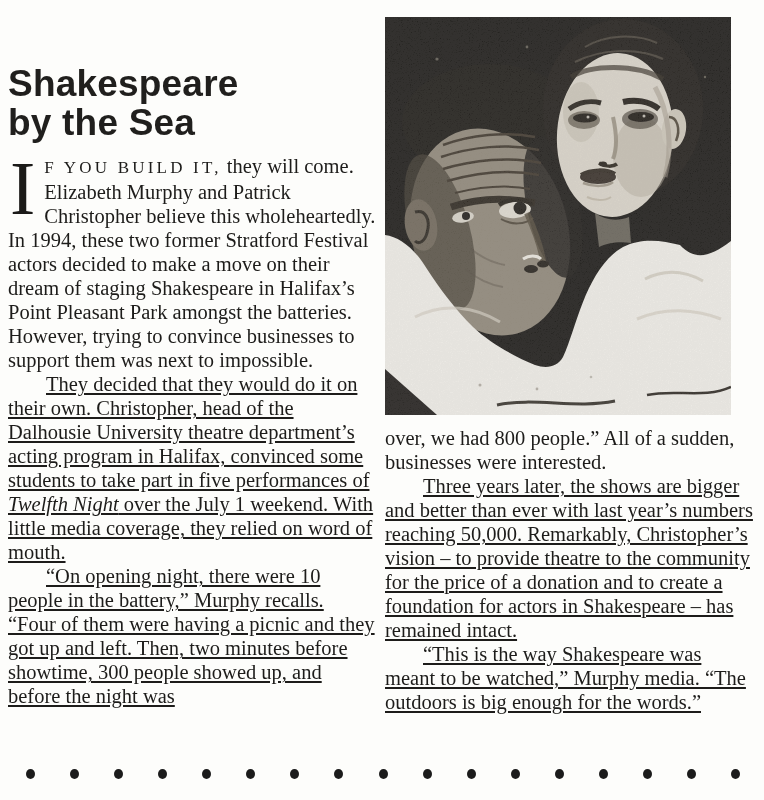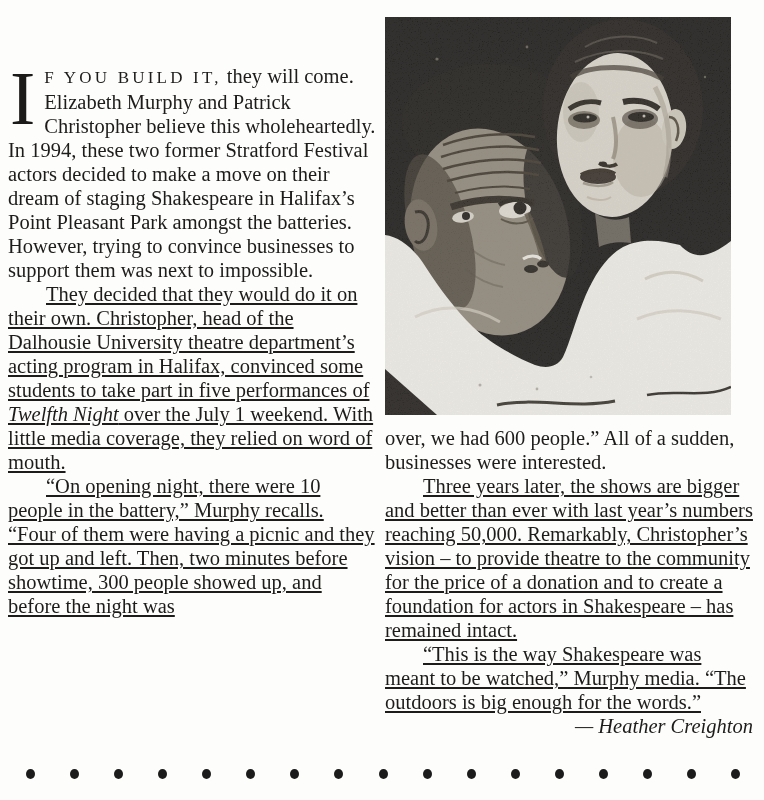--- a/index.html
+++ b/index.html
@@ -32,20 +32,21 @@
     display:flex;justify-content:space-between;align-items:center;
   }
   .dot{width:9px;height:10px;border-radius:50%;background:#1b1b1b;}
 </style>
 </head>
 <body>
 
 <div class="page">
 
   <div class="col-left">
+    <h1 class="title"><span>Shakespeare</span><br><span>by the Sea</span></h1>
     <div class="body-text" id="left-col">
         <p class="para"><span class="dropcap">I</span><span class="smallcaps">F YOU BUILD IT,</span><span> they will come. Elizabeth Murphy and Patrick Christopher believe this wholeheartedly. In 1994, these two former Stratford Festival actors decided to make a move on their dream of staging Shakespeare in Halifax’s Point Pleasant Park amongst the batteries. However, trying to convince businesses to support them was next to impossible.</span></p>
         <p class="para indent"><span>They decided that they would do it on their own. Christopher, head of the Dalhousie University theatre department’s acting program in Halifax, convinced some students to take part in five performances of </span><span class="italic">Twelfth Night</span><span> over the July 1 weekend. With little media coverage, they relied on word of mouth.</span></p>
         <p class="para indent"><span>“On opening night, there were 10 people in the battery,” Murphy recalls. “Four of them were having a picnic and they got up and left. Then, two minutes before showtime, 300 people showed up, and before the night was</span></p>
       </div>
   </div>
 
   <div class="photo" title="High-contrast black-and-white photo: a man’s face resting against a woman in white; the woman looks off to the left">
     <svg viewBox="0 0 346 398" xmlns="http://www.w3.org/2000/svg">
       <defs>
@@ -158,23 +159,23 @@
         <circle cx="95" cy="368" r="1.5" fill="#6f685c" opacity="0.5"></circle>
         <circle cx="152" cy="372" r="1.4" fill="#6f685c" opacity="0.5"></circle>
         <circle cx="206" cy="360" r="1.3" fill="#6f685c" opacity="0.4"></circle>
       </g>
 
       <rect x="0" y="0" width="346" height="398" filter="url(#grain)" opacity="0.22"></rect>
     </svg>
   </div>
 
   <div class="col-right body-text" id="right-col">
-      <p class="para"><span>over, we had 600 people.” All of a sudden, businesses were interested.</span></p>
+      <p class="para"><span>over, we had 800 people.” All of a sudden, businesses were interested.</span></p>
       <p class="para indent"><span>Three years later, the shows are bigger and better than ever with last year’s numbers reaching 50,000. Remarkably, Christopher’s vision – to provide theatre to the community for the price of a donation and to create a foundation for actors in Shakespeare – has remained intact.</span></p>
-      <p class="para indent"><span>“This is the way Shakespeare was meant to be watched,” Murphy media. “The outdoors is big enough for the words.”</span><span class="byline">— Heather Creighton</span></p>
+      <p class="para indent"><span>“This is the way Shakespeare was meant to be watched,” Murphy media. “The outdoors is big enough for the words.”</span></p>
     </div>
 
   <div class="dots" id="dots-row">
       <span class="dot"></span>
       <span class="dot"></span>
       <span class="dot"></span>
       <span class="dot"></span>
       <span class="dot"></span>
       <span class="dot"></span>
       <span class="dot"></span>

